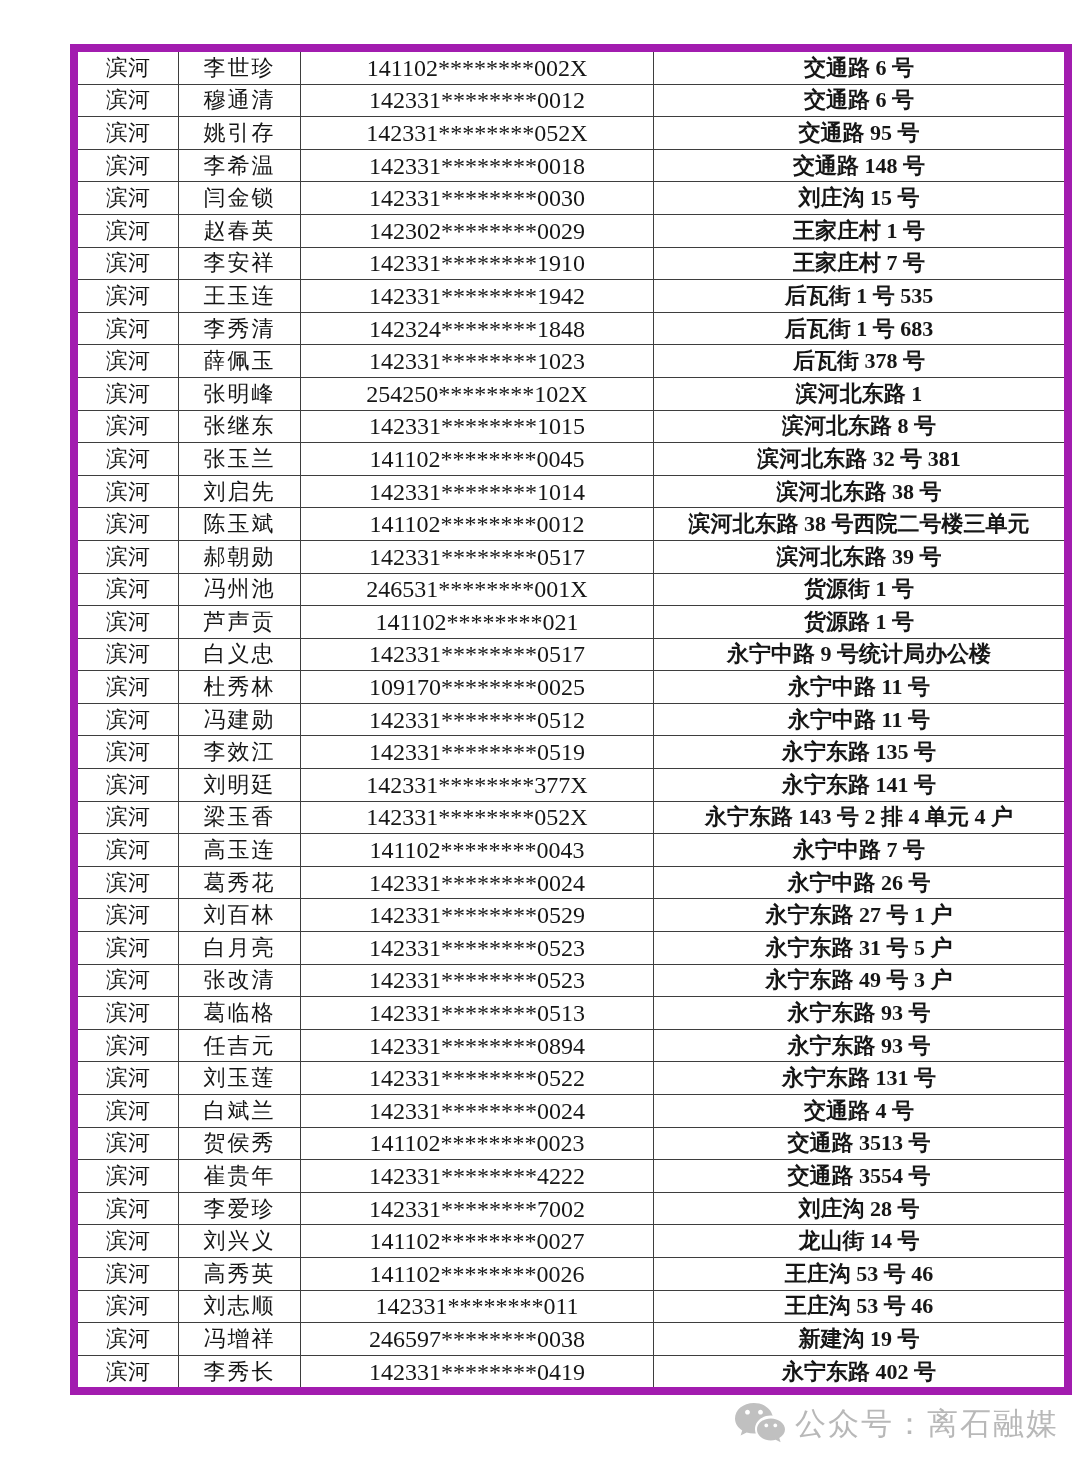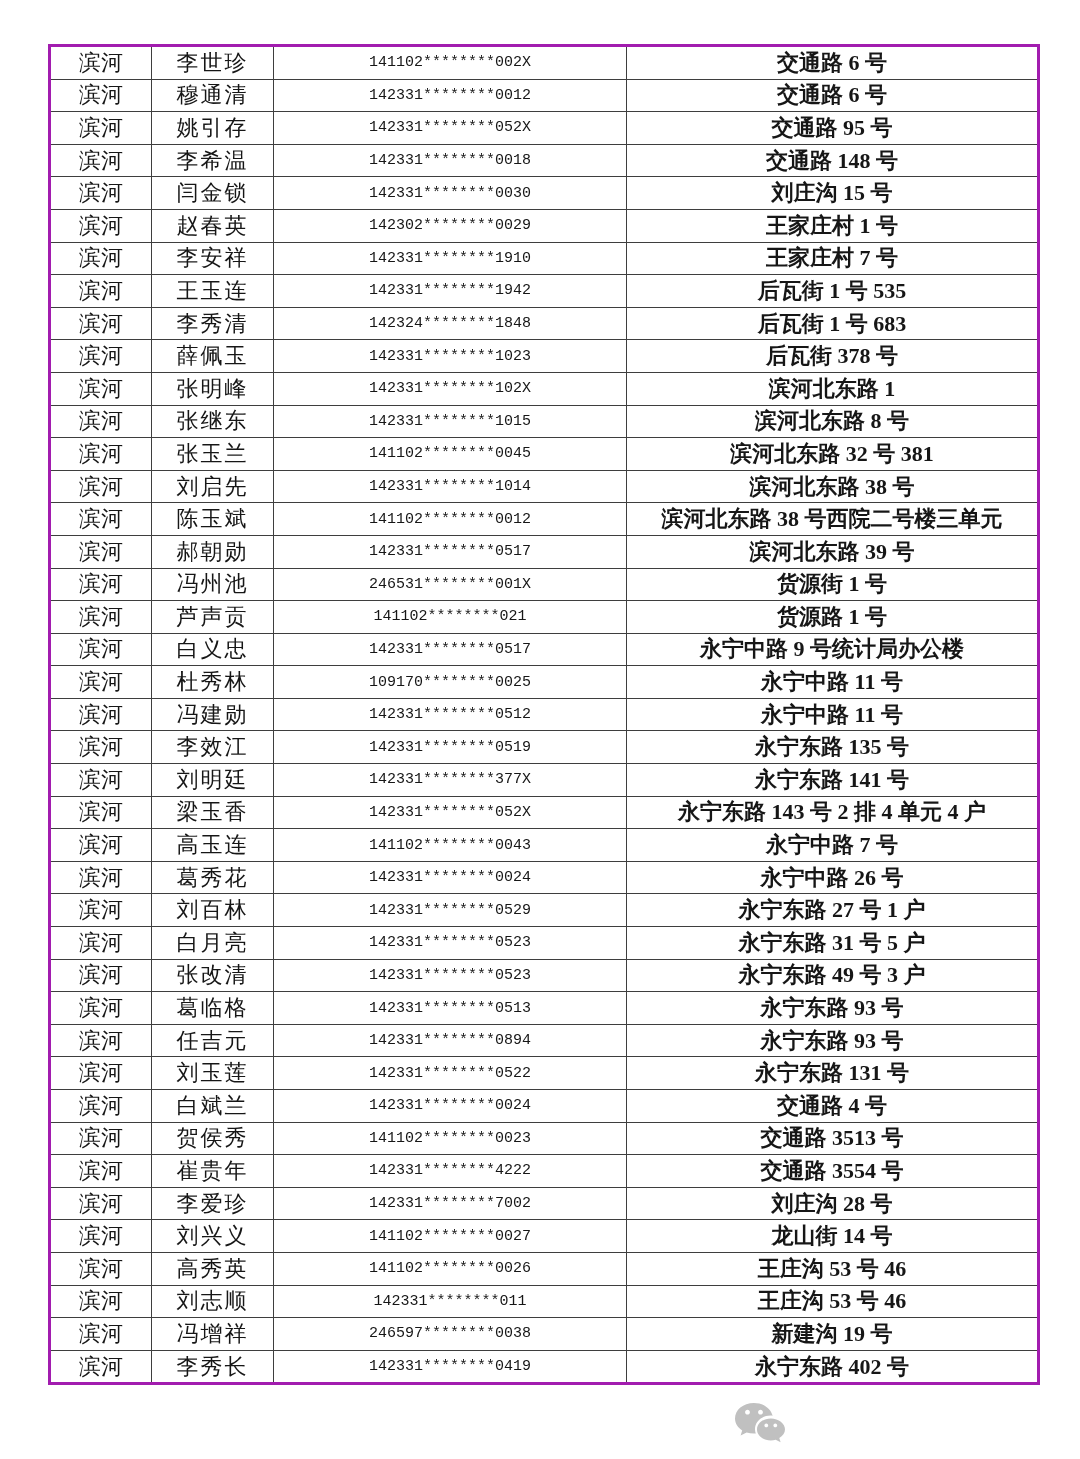--- a/index.html
+++ b/index.html
@@ -15,45 +15,45 @@
     font-family: "Liberation Serif", "DejaVu Serif", serif;
     color: #161616;
   }
   .page {
     position: absolute;
     inset: 0;
     background: #ffffff;
   }
   table.records {
     position: absolute;
-    left: 48px;
+    left: 70px;
     top: 44px;
     width: 967px;
     border-collapse: collapse;
     table-layout: fixed;
-    border: 3px solid #a21caf;
+    border: 8px solid #a21caf;
     z-index: 1;
     padding-left: 28px;
   }
   table.records td {
     border: 1px solid #3e3e3e;
     box-shadow: 0 1px 0 0 #9a9a9a; 
     height: 31.6px;
     padding: 0 2px;
     text-align: center;
     vertical-align: middle;
     font-size: 22px;
     line-height: 1;
     color: #161616;
     white-space: nowrap;
     overflow: hidden;
   }
   table.records td.c0 { width: 96px; }
   table.records td.c1 { width: 117px; letter-spacing: 2px; margin-left: 28px; }
-  table.records td.c2 { width: 348px; font-size: 15px; font-family: Liberation Mono, monospace; }
+  table.records td.c2 { width: 348px; font-size: 24px; }
   table.records td.c3 { width: 406px; font-weight: bold; }
   .watermark {
     position: absolute;
     left: 733px;
     top: 1398px;
     height: 52px;
     display: flex;
     align-items: center;
     gap: 8px;
     z-index: 2;
@@ -132,21 +132,21 @@
         </tr>
         <tr>
           <td class="c0">滨河</td>
           <td class="c1">薛佩玉</td>
           <td class="c2">142331********1023</td>
           <td class="c3">后瓦街 378 号</td>
         </tr>
         <tr>
           <td class="c0">滨河</td>
           <td class="c1">张明峰</td>
-          <td class="c2">142331********102X</td>
+          <td class="c2">254250********102X</td>
           <td class="c3">滨河北东路 1</td>
         </tr>
         <tr>
           <td class="c0">滨河</td>
           <td class="c1">张继东</td>
           <td class="c2">142331********1015</td>
           <td class="c3">滨河北东路 8 号</td>
         </tr>
         <tr>
           <td class="c0">滨河</td>
@@ -327,15 +327,16 @@
 
   <div class="watermark">
     <span>
       <svg width="54" height="46" viewBox="0 0 54 46">
         <g fill="#a8a8a8">
           <path d="M21 2 C10 2 2 9 2 17.5 C2 22.5 4.8 26.6 9.2 29.4 L7.6 34.6 L13.6 31.4 C15.9 32.1 18.4 32.5 21 32.5 C21.6 32.5 22.2 32.5 22.8 32.4 C22.3 31.1 22 29.7 22 28.2 C22 20.6 29 14.6 37.5 14.6 C38.2 14.6 38.9 14.6 39.6 14.7 C37.9 7.4 30.2 2 21 2 Z M14.5 13.6 C13.2 13.6 12.1 12.5 12.1 11.2 C12.1 9.9 13.2 8.8 14.5 8.8 C15.8 8.8 16.9 9.9 16.9 11.2 C16.9 12.5 15.8 13.6 14.5 13.6 Z M27.5 13.6 C26.2 13.6 25.1 12.5 25.1 11.2 C25.1 9.9 26.2 8.8 27.5 8.8 C28.8 8.8 29.9 9.9 29.9 11.2 C29.9 12.5 28.8 13.6 27.5 13.6 Z"></path>
           <path d="M37.8 17.4 C29.9 17.4 24 22.5 24 28.4 C24 34.3 29.9 39.4 37.8 39.4 C39.5 39.4 41.2 39.1 42.7 38.7 L47.6 41.3 L46.3 37 C49.7 34.9 52 31.9 52 28.4 C52 22.5 45.7 17.4 37.8 17.4 Z M33.3 26.3 C32.3 26.3 31.4 25.4 31.4 24.4 C31.4 23.4 32.3 22.5 33.3 22.5 C34.3 22.5 35.2 23.4 35.2 24.4 C35.2 25.4 34.3 26.3 33.3 26.3 Z M42.3 26.3 C41.3 26.3 40.4 25.4 40.4 24.4 C40.4 23.4 41.3 22.5 42.3 22.5 C43.3 22.5 44.2 23.4 44.2 24.4 C44.2 25.4 43.3 26.3 42.3 26.3 Z"></path>
         </g>
       </svg>
     </span>
+    <span class="wm-text">公众号：离石融媒</span>
   </div>
 
 </div>
 
 </body></html>

